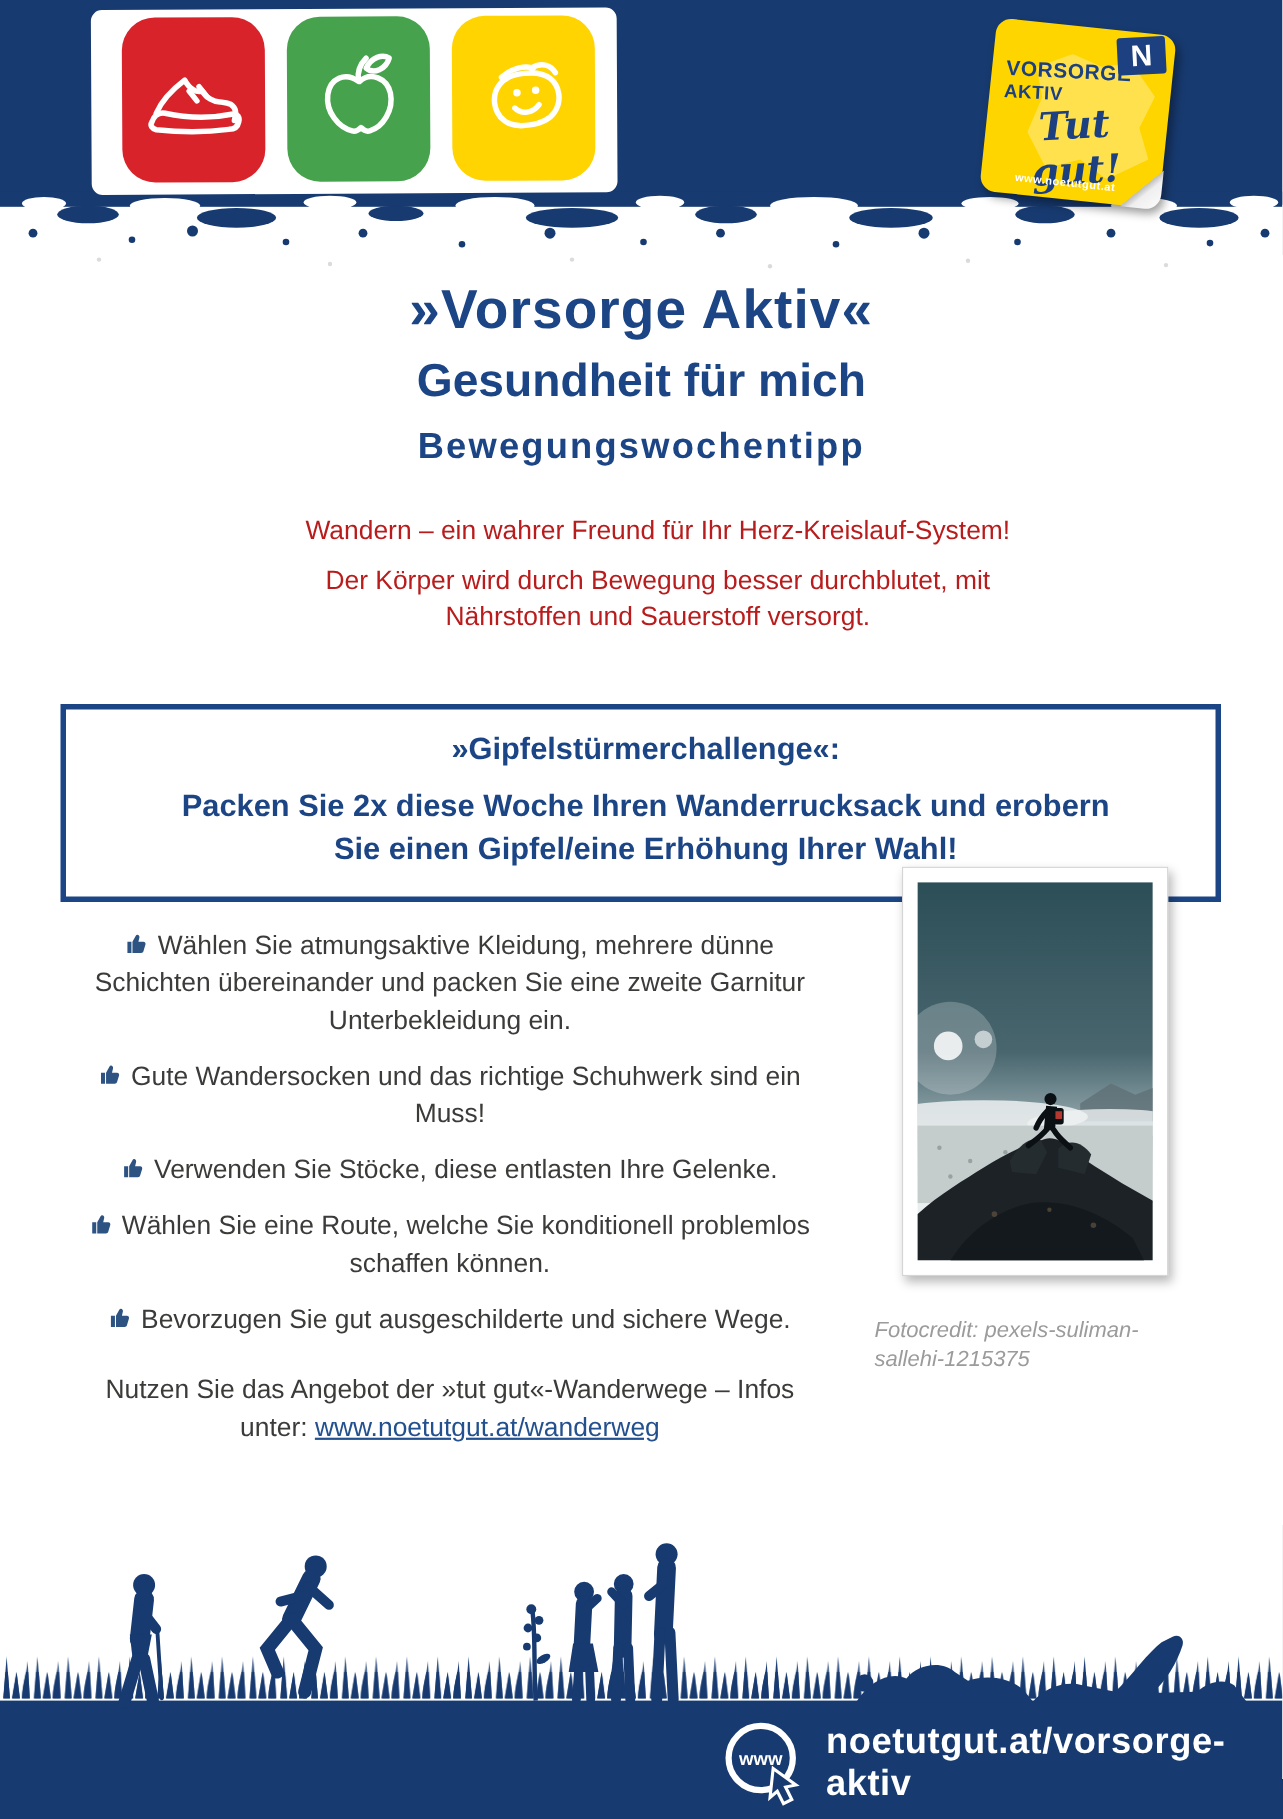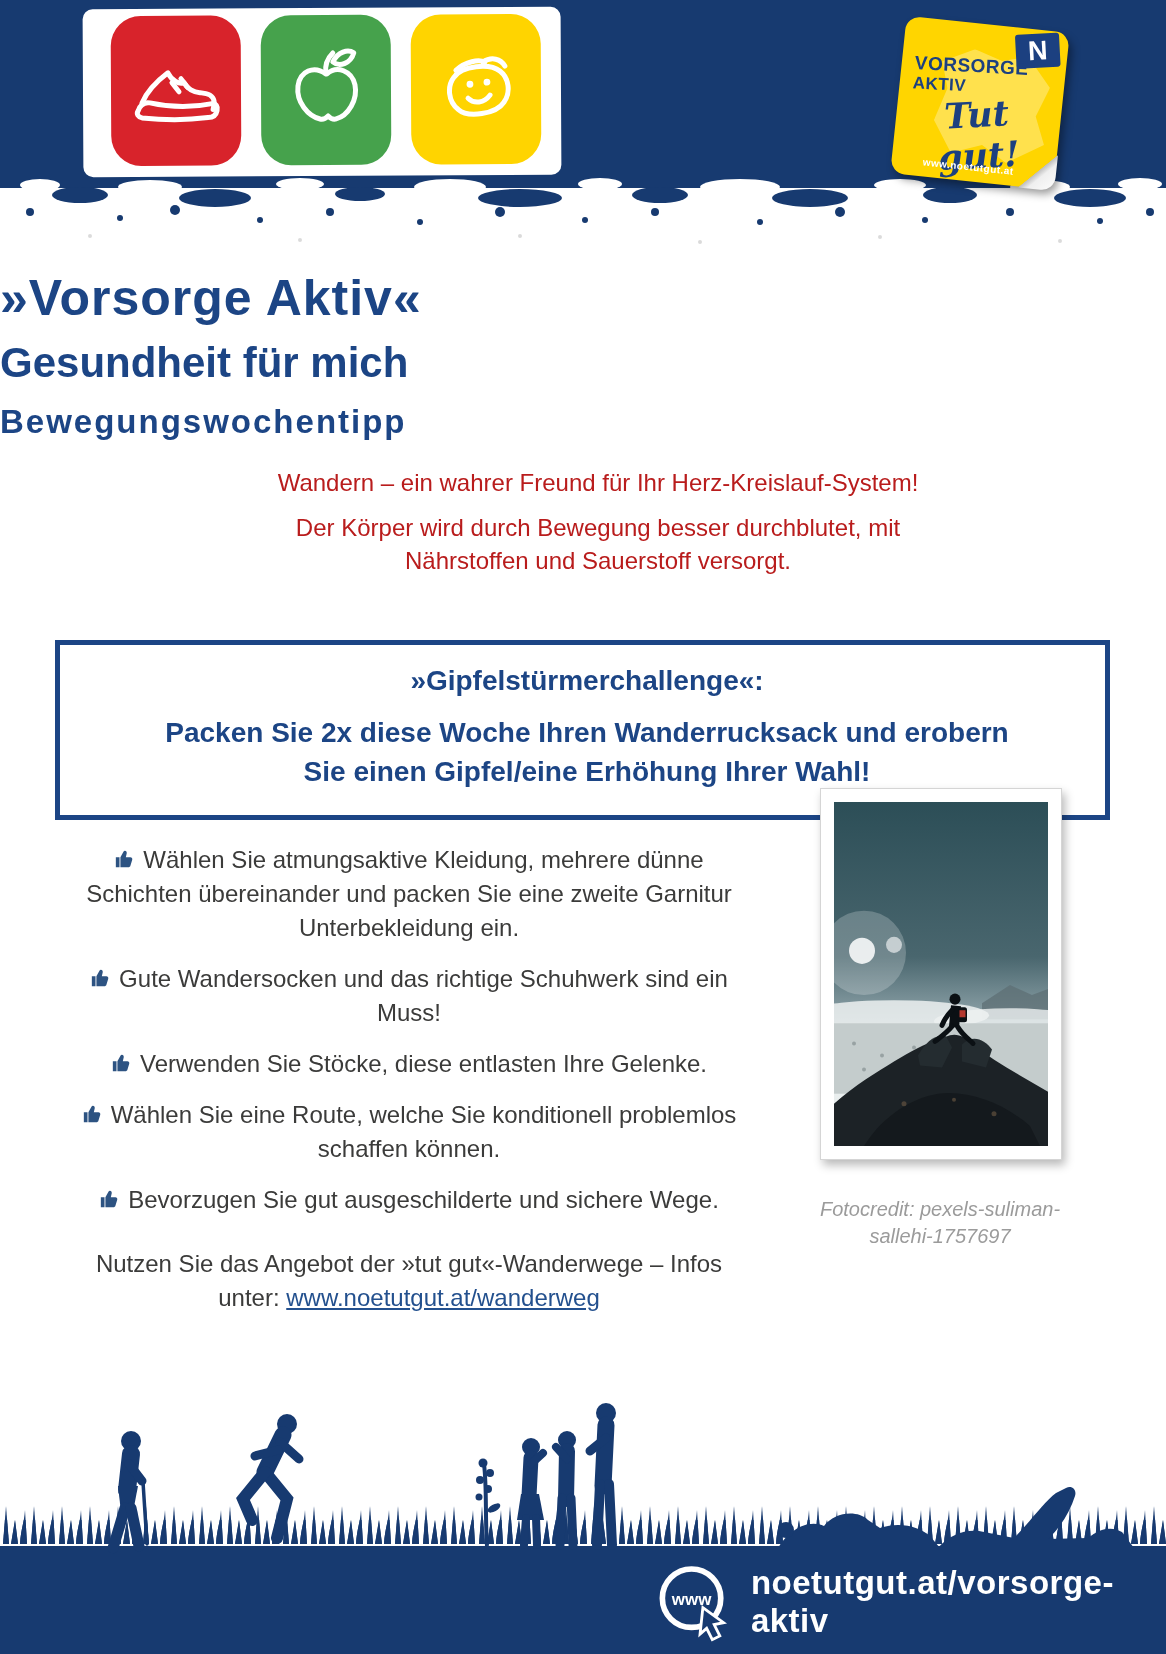--- a/index.html
+++ b/index.html
@@ -23,21 +23,21 @@
   .badge .nlogo{position:absolute;right:8px;top:4px;width:44px;height:34px;background:#1C4080;border-radius:3px;
          transform:rotate(-9deg);color:#fff;font-weight:bold;font-size:27px;display:flex;align-items:center;justify-content:center;}
   .badge .l1{position:absolute;left:13px;top:32px;color:#1C4080;font-weight:bold;font-size:19px;letter-spacing:.5px;transform:rotate(-3deg);}
   .badge .l2{position:absolute;left:13px;top:55px;color:#1C4080;font-weight:bold;font-size:17px;letter-spacing:.5px;transform:rotate(-3deg);}
   .badge .script{position:absolute;left:8px;top:70px;width:150px;color:#1C4080;font-size:35px;font-weight:bold;
          font-style:italic;font-family:"DejaVu Serif",serif;transform:rotate(-9deg);text-align:center;}
   .badge .burl{position:absolute;left:0;right:10px;bottom:9px;text-align:center;color:#fff;font-size:10px;font-weight:bold;letter-spacing:.5px;}
   .badge .curl{position:absolute;right:-1px;bottom:-1px;width:36px;height:36px;border-bottom-right-radius:14px;
          background:linear-gradient(315deg,#fdfdfd 0%,#efefef 38%,#bfbfbf 50%,rgba(255,255,255,0) 51%);}
   
-  .title-block{position:absolute;left:0;top:269px;width:1166px;text-align:left;color:#1C4585;}
+  .title-block{position:absolute;left:0;top:252px;width:1166px;text-align:center;color:#1C4585;}
   .title-block .t1{font-size:50px;font-weight:bold;letter-spacing:1px;margin:0;}
   .title-block .t2{font-size:42px;font-weight:bold;margin:12px 0 0 0;}
   .title-block .t3{font-size:33px;font-weight:bold;letter-spacing:2px;margin:16px 0 0 0;}
   .intro{position:absolute;left:15px;top:466px;width:1166px;text-align:center;color:#b91c1c;font-size:24px;line-height:33px;}
   .intro p{margin:0 auto 12px auto;}
   .intro .i2{width:640px;}
   
   .challenge{position:absolute;left:55px;top:640px;width:1055px;box-sizing:border-box;border:5px solid #1C4585;
              padding:20px 1px 24px 10px;text-align:center;color:#1C4585;background:#fff;}
   .challenge .ch-title{font-size:28px;font-weight:bold;margin:0 0 16px 0;}
@@ -45,21 +45,21 @@
   
   .tips{position:absolute;left:75px;top:843px;width:668px;color:#3B3B3A;font-size:24px;line-height:34px;}
   .tip{margin:0 0 17px 0;text-align:center;}
   .thumb{display:inline-block;width:22px;height:22px;margin-right:7px;vertical-align:-2px;}
   .note{margin-top:30px;text-align:center;}
   .note a{color:#23508E;text-decoration:underline;}
   
   .polaroid{position:absolute;left:820px;top:788px;width:242px;height:372px;box-sizing:border-box;background:#fff;
             border:1px solid #d5d5d5;box-shadow:3px 5px 9px rgba(0,0,0,.28);padding:13px;}
   .polaroid svg{width:100%;height:100%;display:block;}
-  .credit{position:absolute;left:795px;top:1196px;width:290px;text-align:center;font-style:italic;
+  .credit{position:absolute;left:795px;top:1196px;width:290px;font-style:italic;
           color:#9B9B9B;font-size:20px;line-height:27px;}
   
   .bottom-scene{position:absolute;left:0;bottom:0;width:1166px;height:340px;}
   .footer-row{position:absolute;left:652px;top:1558px;display:flex;align-items:center;gap:16px;z-index:5;justify-content:space-between;}
   .footer-url{color:#ffffff;font-size:33px;font-weight:bold;letter-spacing:.5px;}
 </style>
 </head>
 <body>
 
 <div class="page">
@@ -231,21 +231,21 @@
         <g stroke="#0B1014" stroke-width="5" stroke-linecap="round" fill="none">
           <path d="M118 223 C112 230 106 234 101 238"></path>
           <path d="M124 224 C129 232 135 236 139 240"></path>
           <path d="M118 207 C113 212 110 217 108 222"></path>
         </g>
       </g>
     </svg>
   </div>
   <div class="credit">
     <span>Fotocredit: pexels-suliman-</span><br>
-    <span>sallehi-1757697</span>
+    <span>sallehi-1215375</span>
   </div>
 
   <svg class="bottom-scene" viewBox="0 0 1166 340" preserveAspectRatio="none">
     <defs>
       <pattern id="gr" width="28" height="46" patternUnits="userSpaceOnUse">
         <path d="M3 46 L6 8 L9 46 Z" fill="#173A70"></path>
         <path d="M11 46 L15 22 L18 46 Z" fill="#173A70"></path>
         <path d="M20 46 C21 30 24 26 25 12 L27 46 Z" fill="#173A70"></path>
       </pattern>
     </defs>

